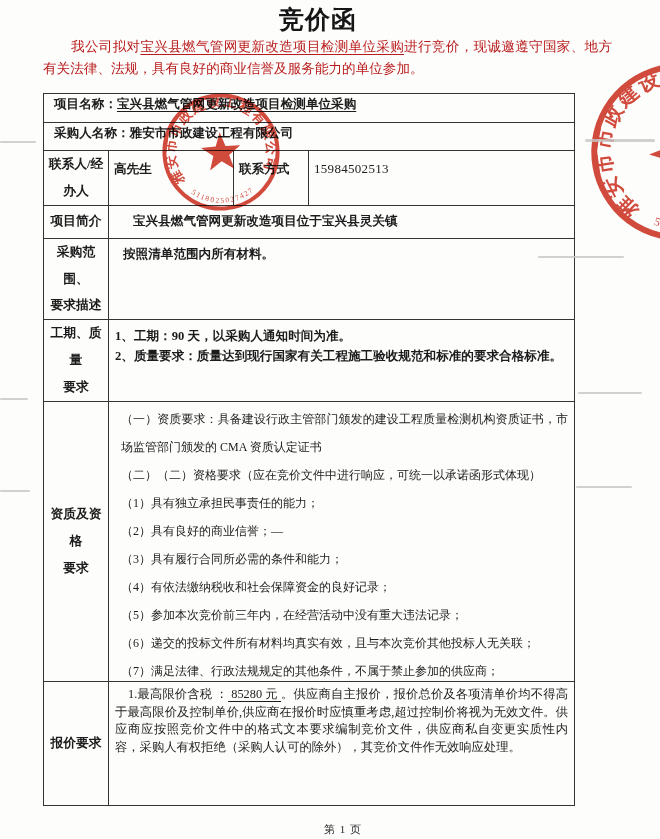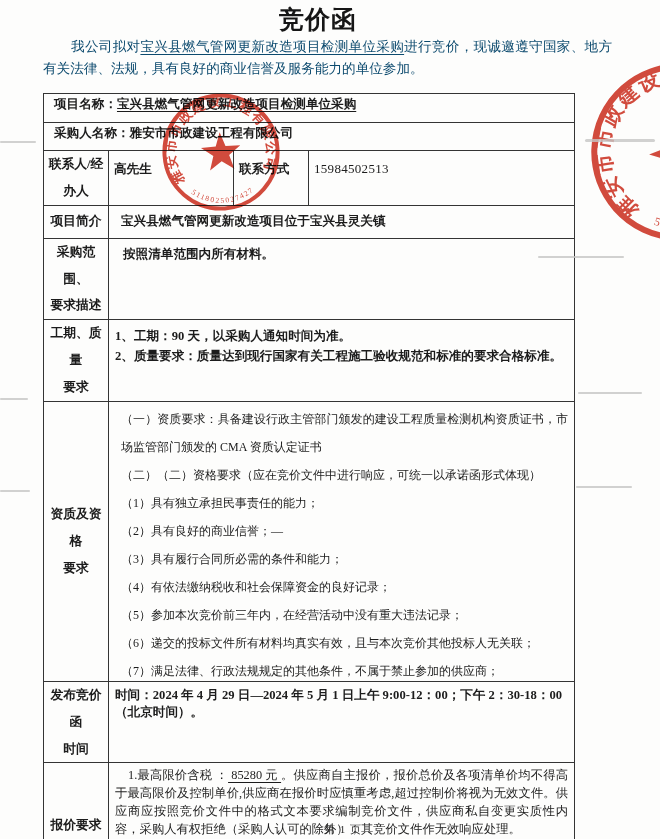--- a/index.html
+++ b/index.html
@@ -11,21 +11,21 @@
     color:#1d1d1d;
   }
   .title {
     position:absolute; top:3px; left:4px; width:628px;
     text-align:center; font-size:25px; font-weight:bold;
     letter-spacing:1px; color:#161616;
   }
   .intro {
     position:absolute; top:36px; left:43px; width:569px;
     font-size:13.6px; line-height:22px; text-indent:28px;
-    text-align:justify; color:#0c4a6e;
+    text-align:justify; color:#b91c1c;
   }
   .u { text-decoration:underline; text-underline-offset:3px; }
   table.main {
     position:absolute; left:43px; top:93px; width:531px;
     border-collapse:collapse; table-layout:fixed;
   }
   td {
     border:1.5px solid #343434; vertical-align:top;
     padding:2px 5px; font-size:12.6px; color:#1c1c1c;
     overflow:hidden;
@@ -40,21 +40,21 @@
   tr.r2 td { height:28px; }
   tr.r3 td { height:45px; }
   tr.r4 td { height:33px; }
   tr.r5 td { height:55px; }
   tr.r6 td { height:63px; }
   tr.r7 td { height:280px; }
   tr.r8 td { height:51px; }
   tr.r9 td { height:124px; }
   tr.r3 td.cell { padding-top:10px; font-weight:bold; }
   tr.r3 td.phone { font-weight:normal; font-size:13px; letter-spacing:0.3px;font-family:Liberation Serif, serif; }
-  tr.r4 td.cell { vertical-align:middle; font-weight:bold; padding-left:12px; }
+  tr.r4 td.cell { vertical-align:middle; font-weight:bold; padding-left:24px; }
   tr.r5 td.cell { padding-top:7px; font-weight:bold; padding-left:14px; }
   tr.r6 td.cell { padding-top:6px; font-weight:bold; line-height:20px; padding-left:6px; }
   tr.r7 td.cell { padding:3px 6px 0 12px; font-size:12px; }
   tr.r7 .list > div { line-height:28px; text-align:justify; }
   tr.r7 .listbox { height:274px; overflow:hidden; }
   tr.r8 td.cell { padding-top:5px; font-weight:600; line-height:17px; padding-left:6px; }
   tr.r9 td.cell { padding:4px 6px 0 6px; font-size:12.3px; }
   tr.r9 p { line-height:17.8px; text-indent:13px; text-align:justify; }
   tr.r9 .parabox { height:118px; overflow:hidden; }
   .footer {
@@ -132,25 +132,20 @@
               <div>（1）具有独立承担民事责任的能力；</div>
               <div>（2）具有良好的商业信誉；—</div>
               <div>（3）具有履行合同所必需的条件和能力；</div>
               <div>（4）有依法缴纳税收和社会保障资金的良好记录；</div>
               <div>（5）参加本次竞价前三年内，在经营活动中没有重大违法记录；</div>
               <div>（6）递交的投标文件所有材料均真实有效，且与本次竞价其他投标人无关联；</div>
               <div>（7）满足法律、行政法规规定的其他条件，不属于禁止参加的供应商；</div>
             </div>
       </td>
     </tr>
-    <tr class="r8">
-      <td class="lbl">发布竞价函
-时间</td>
-      <td colspan="3" class="cell">时间：2024 年 4 月 29 日—2024 年 5 月 1 日上午 9:00-12：00；下午 2：30-18：00（北京时间）。</td>
-    </tr>
     <tr class="r9">
       <td class="lbl">报价要求</td>
       <td colspan="3" class="cell">
         <div class="parabox">
           <p><span>1.最高限价含税 ：</span><span class="u"> 85280 元 </span><span>。供应商自主报价，报价总价及各项清单价均不得高于最高限价及控制单价,供应商在报价时应慎重考虑,超过控制价将视为无效文件。供应商应按照竞价文件中的格式文本要求编制竞价文件，供应商私自变更实质性内容，采购人有权拒绝（采购人认可的除外），其竞价文件作无效响应处理。</span></p>
 
         </div>
       </td>
     </tr>
   </tbody>

